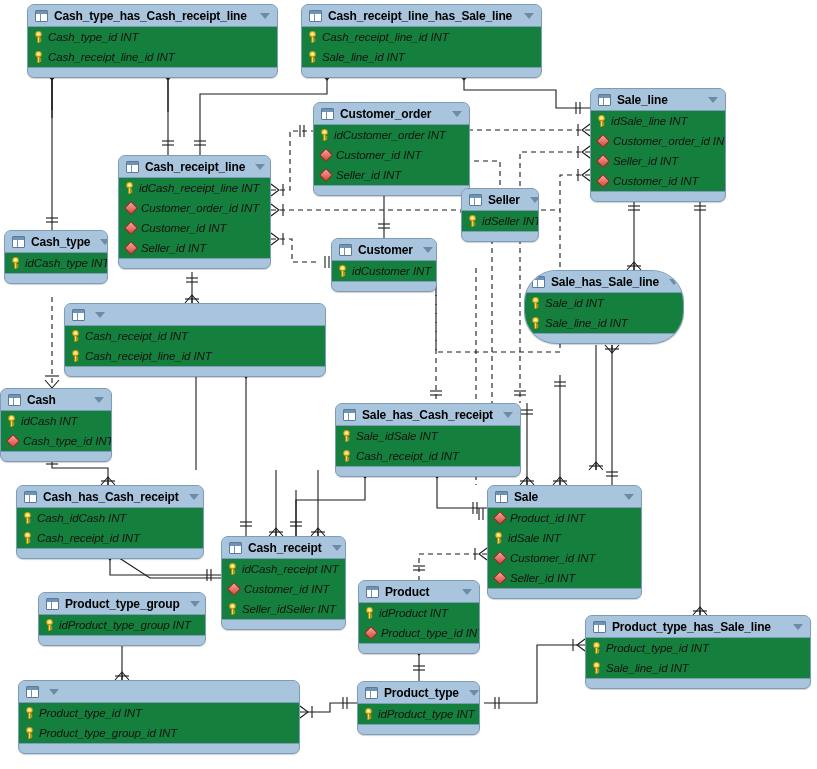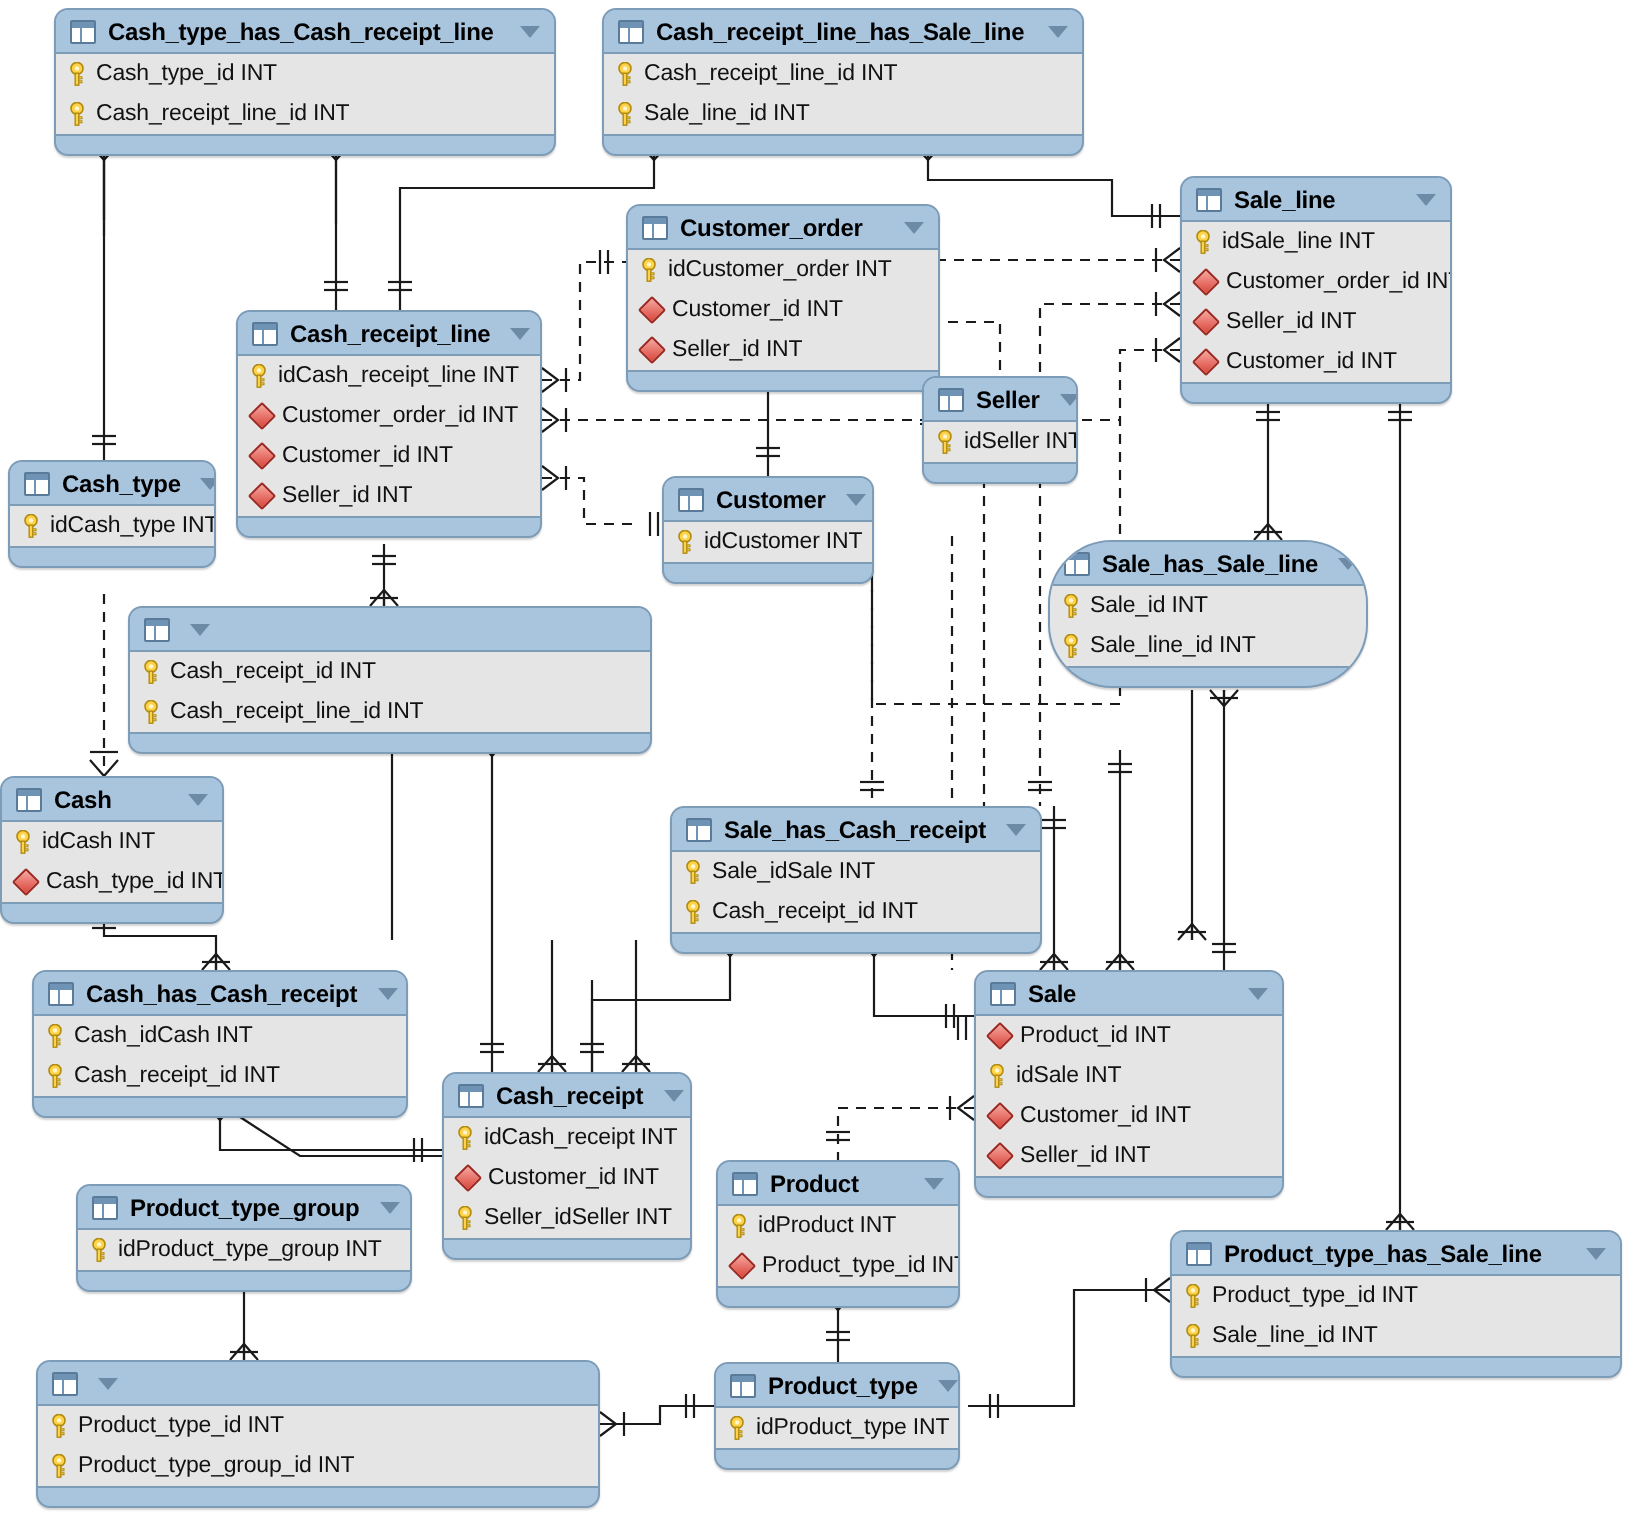--- a/index.html
+++ b/index.html
@@ -56,23 +56,24 @@
   }
   .tb-caret{
     flex:0 0 auto;
     width:0;height:0;
     border-left:5px solid transparent;
     border-right:5px solid transparent;
     border-top:6px solid #6d8ba6;
     margin-left:4px;
   }
   .tb-body{
-    background:#e5e5e5;
+    background:#15803d;
     border-top:1px solid #7d9cb8;
     border-bottom:1px solid #7d9cb8;
+    font-style:italic;
   }
   .tb-row{
     height:20px;
     display:flex;
     align-items:center;
     padding-left:6px;
     gap:5px;
     white-space:nowrap;
   }
   .tb-row .col-name{

